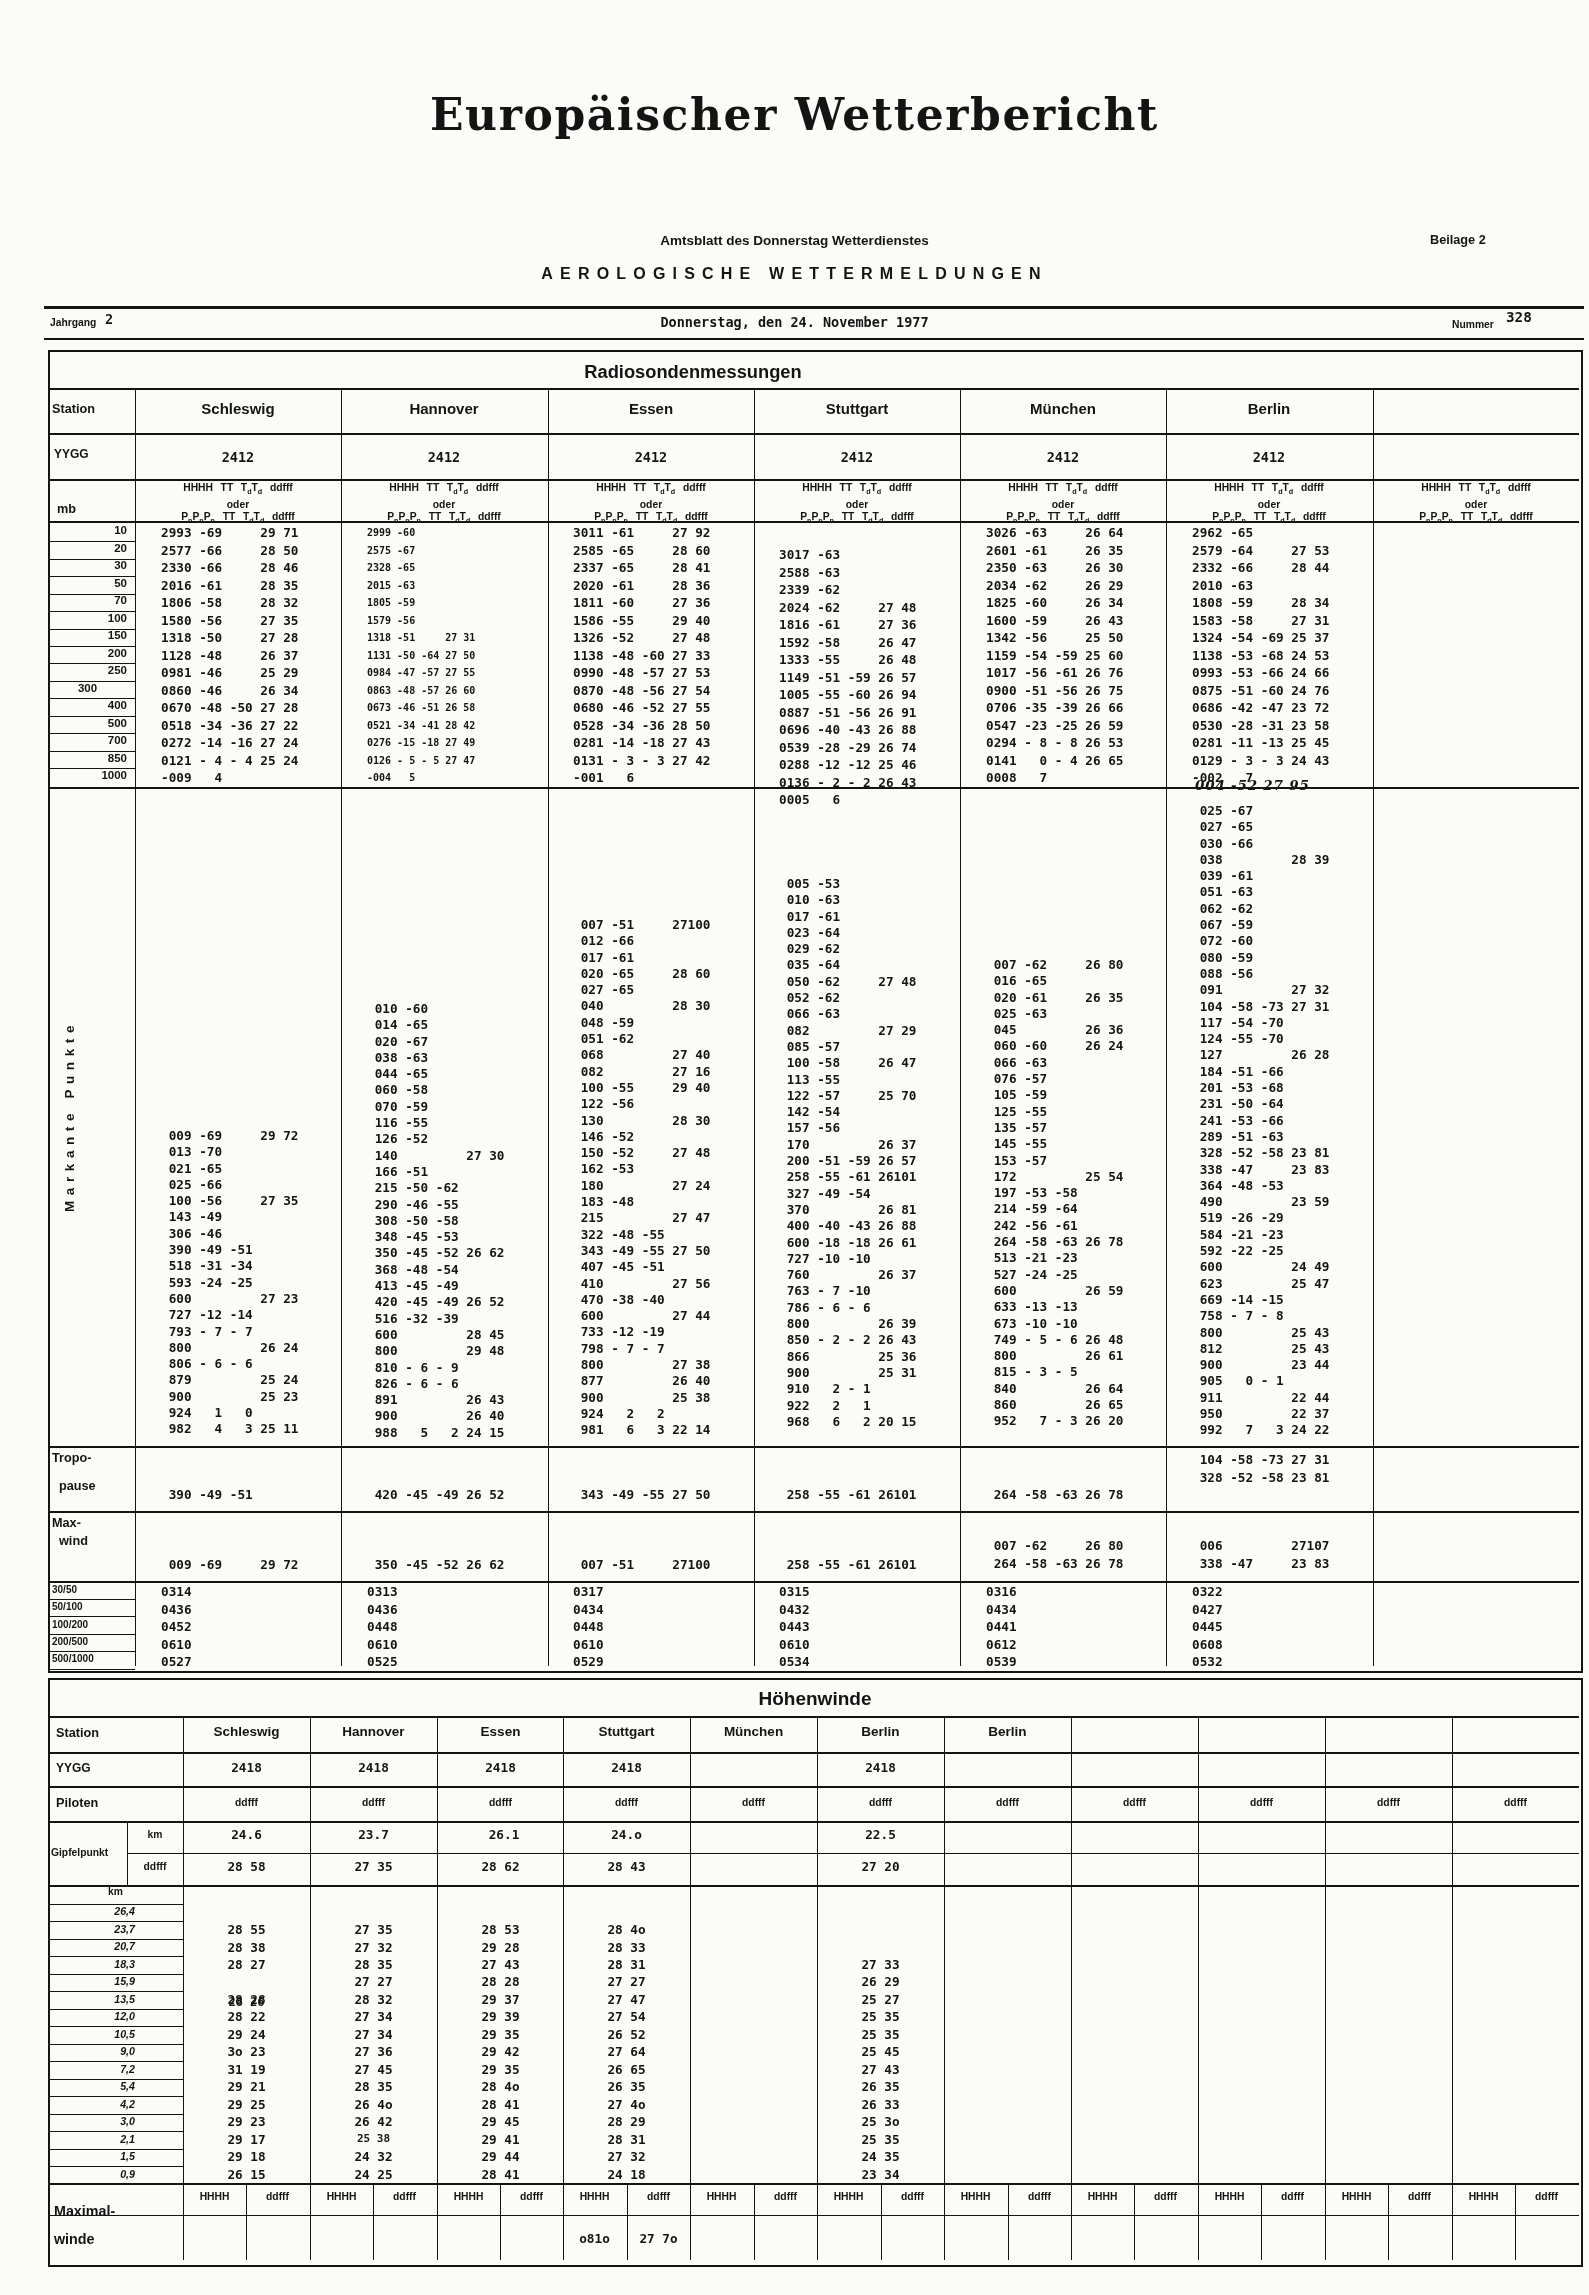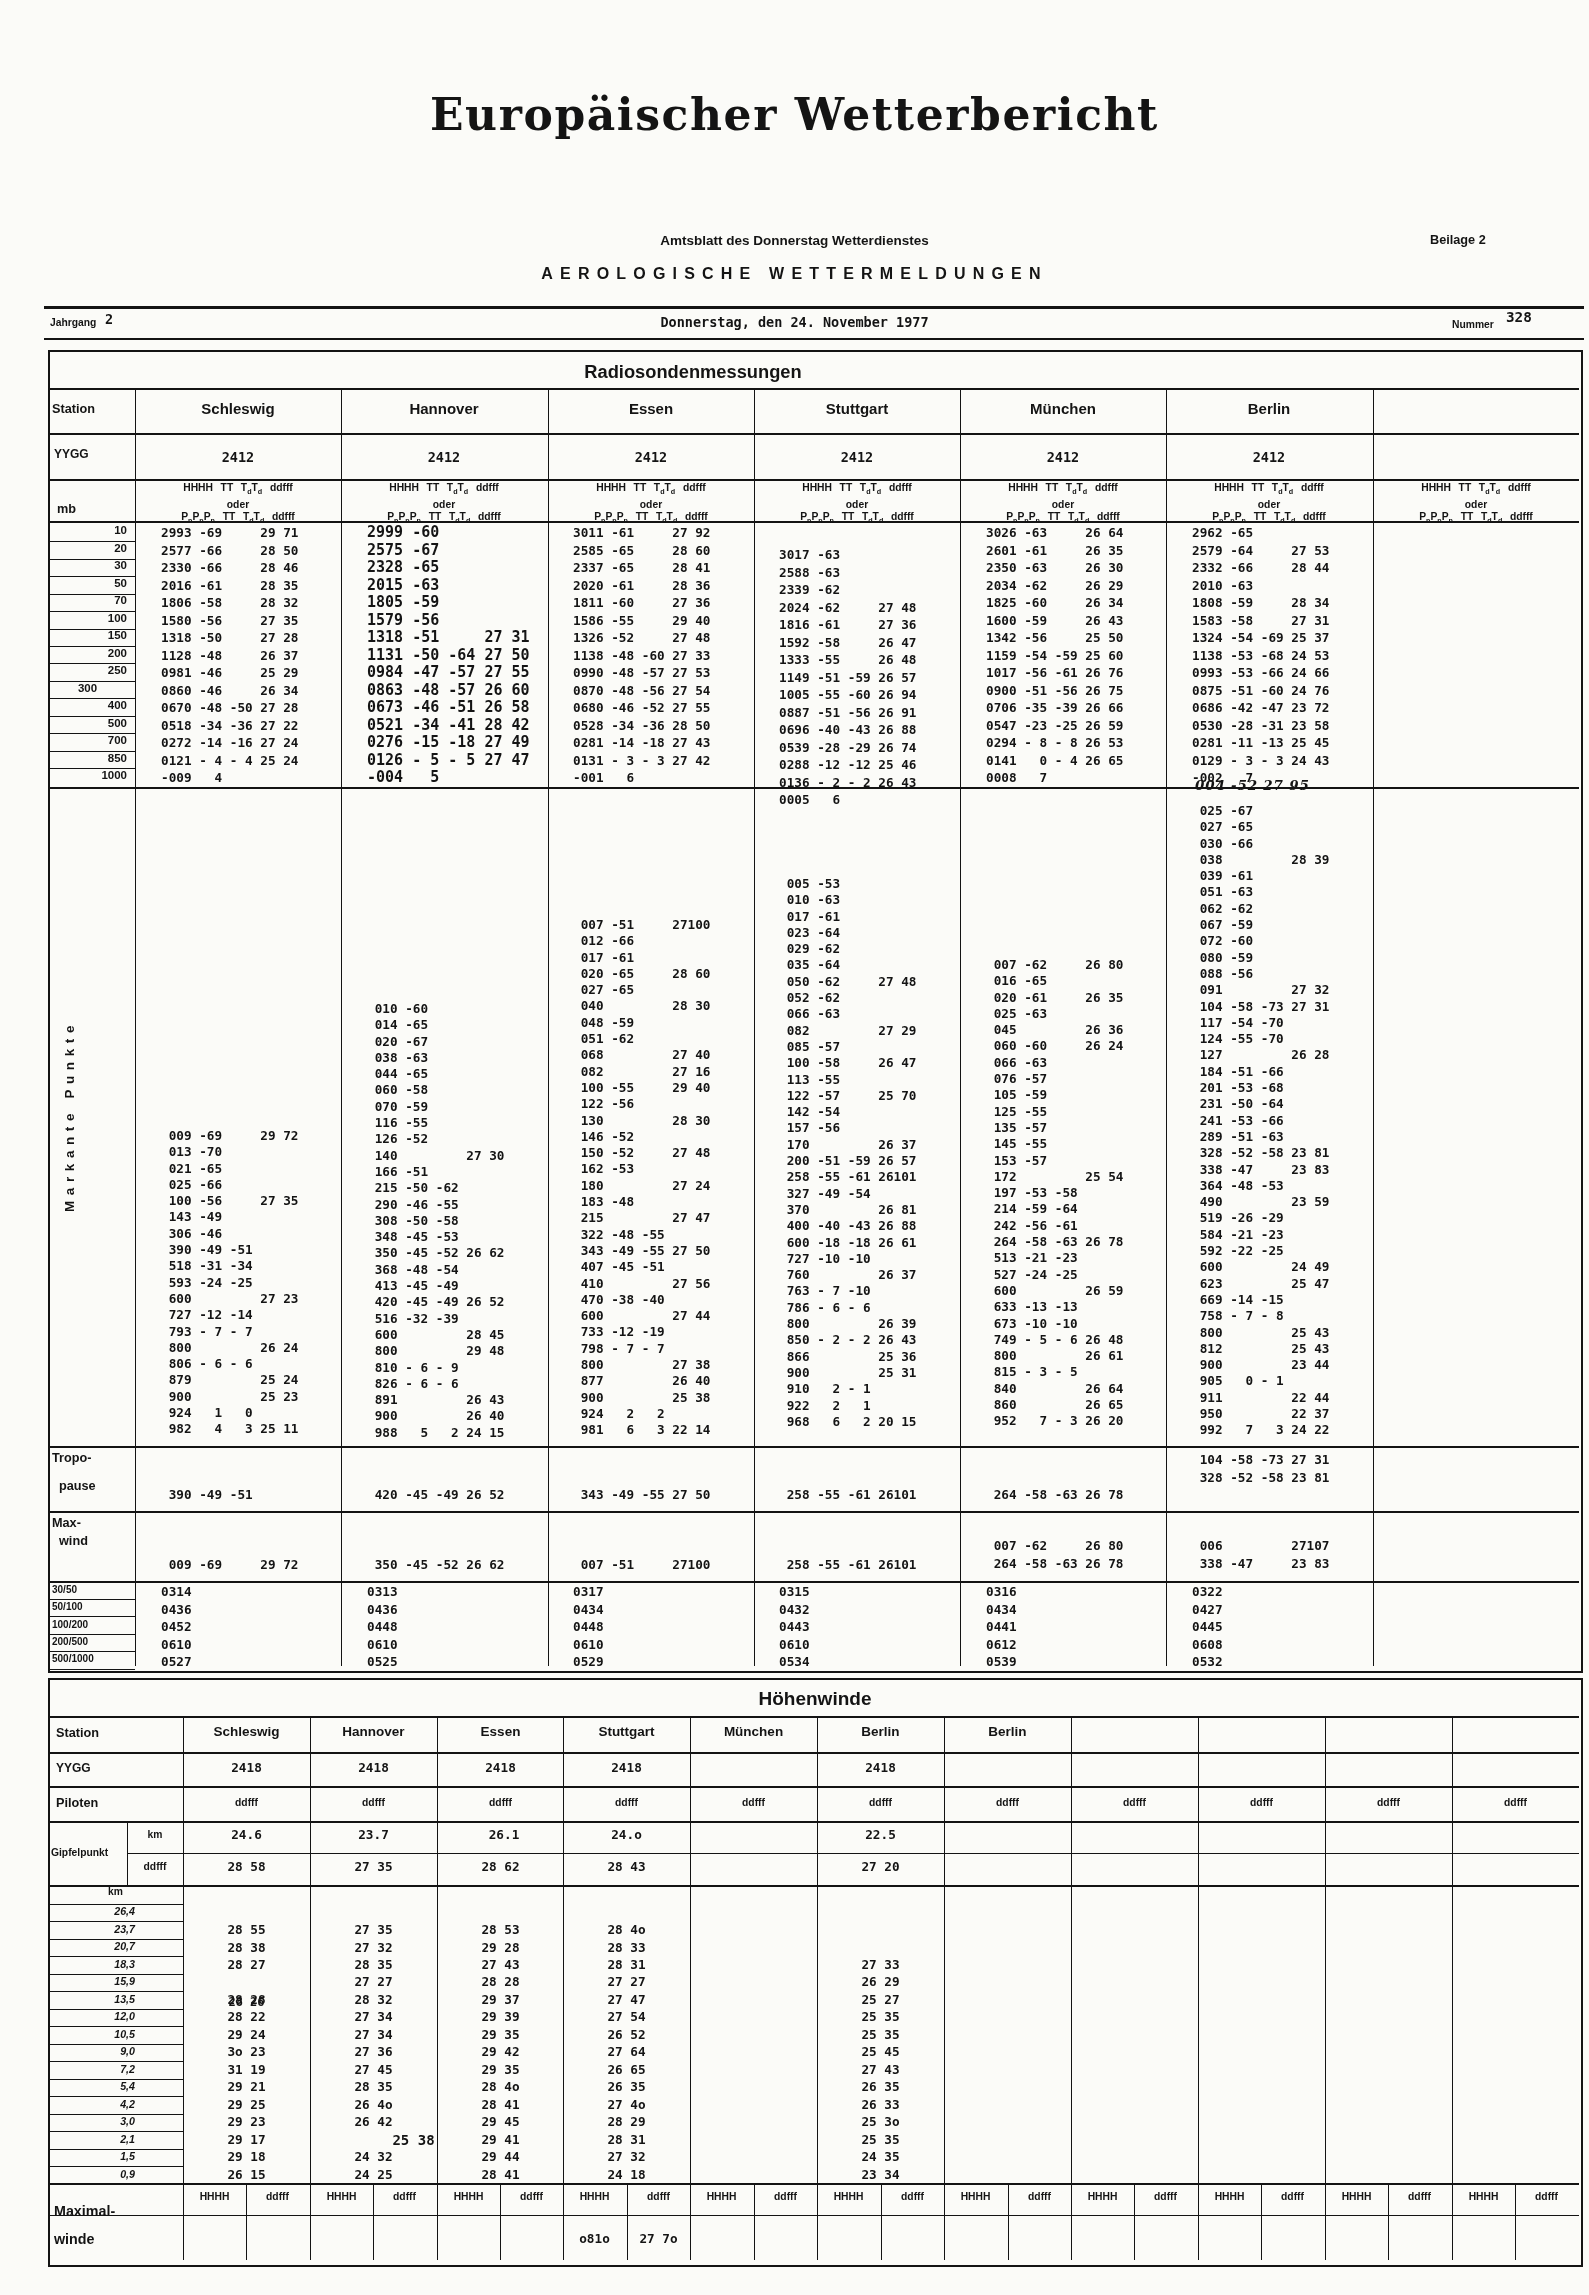--- a/index.html
+++ b/index.html
@@ -147,21 +147,21 @@
 <div class="abs mono" style="left: 161px; top: 1486px; font-size: 12.7px; line-height: 17.5px;"> 390 -49 -51</div>
 <div class="abs mono" style="left: 161px; top: 1556px; font-size: 12.7px; line-height: 17.5px;"> 009 -69     29 72</div>
 <div class="abs mono" style="left: 161px; top: 1583px; font-size: 12.7px; line-height: 17.5px;">0314
 0436
 0452
 0610
 0527</div>
 <div class="abs sans" style="left: 341px; top: 482px; width: 206px; text-align: center; font-size: 10.3px; line-height: 12.7px; word-spacing: 4.8px;">HHHH TT T<sub>d</sub>T<sub>d</sub> ddfff<br>oder<br>P<sub>n</sub>P<sub>n</sub>P<sub>n</sub> TT T<sub>d</sub>T<sub>d</sub> ddfff</div>
 <div class="abs sans" style="left: 341px; top: 400px; width: 206px; text-align: center; font-size: 15px;">Hannover</div>
 <div class="abs mono" style="left: 341px; top: 449px; width: 206px; text-align: center; font-size: 13.5px;">2412</div>
-<div class="abs mono" style="left: 367px; top: 524px; font-size: 15px; line-height: 17.5px;">2999 -60
+<div class="abs mono" style="left: 367px; top: 524px; font-size: 10px; line-height: 17.5px;">2999 -60
 2575 -67
 2328 -65
 2015 -63
 1805 -59
 1579 -56
 1318 -51     27 31
 1131 -50 -64 27 50
 0984 -47 -57 27 55
 0863 -48 -57 26 60
 0673 -46 -51 26 58
@@ -527,21 +527,21 @@
 <div class="abs mono" style="left: 310px; top: 1957px; width: 127px; text-align: center; font-size: 12.7px;">28 35</div>
 <div class="abs mono" style="left: 310px; top: 1974px; width: 127px; text-align: center; font-size: 12.7px;">27 27</div>
 <div class="abs mono" style="left: 310px; top: 1992px; width: 127px; text-align: center; font-size: 12.7px;">28 32</div>
 <div class="abs mono" style="left: 310px; top: 2009px; width: 127px; text-align: center; font-size: 12.7px;">27 34</div>
 <div class="abs mono" style="left: 310px; top: 2027px; width: 127px; text-align: center; font-size: 12.7px;">27 34</div>
 <div class="abs mono" style="left: 310px; top: 2044px; width: 127px; text-align: center; font-size: 12.7px;">27 36</div>
 <div class="abs mono" style="left: 310px; top: 2062px; width: 127px; text-align: center; font-size: 12.7px;">27 45</div>
 <div class="abs mono" style="left: 310px; top: 2079px; width: 127px; text-align: center; font-size: 12.7px;">28 35</div>
 <div class="abs mono" style="left: 310px; top: 2097px; width: 127px; text-align: center; font-size: 12.7px;">26 4o</div>
 <div class="abs mono" style="left: 310px; top: 2114px; width: 127px; text-align: center; font-size: 12.7px;">26 42</div>
-<div class="abs mono" style="left: 310px; top: 2132px; width: 127px; text-align: center; font-size: 14px; padding-left: 40px;">25 38</div>
+<div class="abs mono" style="left: 310px; top: 2132px; width: 127px; text-align: center; font-size: 11px;">25 38</div>
 <div class="abs mono" style="left: 310px; top: 2149px; width: 127px; text-align: center; font-size: 12.7px;">24 32</div>
 <div class="abs mono" style="left: 310px; top: 2167px; width: 127px; text-align: center; font-size: 12.7px;">24 25</div>
 <div class="abs " style="left: 373px; top: 2183px; width: 0px; height: 77px; border-left: 1.2px solid rgb(20, 20, 20);"></div>
 <div class="abs sans" style="left: 310px; top: 2191px; width: 63px; text-align: center; font-size: 10.3px;">HHHH</div>
 <div class="abs sans" style="left: 373px; top: 2191px; width: 63px; text-align: center; font-size: 10.3px;">ddfff</div>
 <div class="abs sans" style="left: 437px; top: 1724px; width: 127px; text-align: center; font-size: 13.5px;">Essen</div>
 <div class="abs mono" style="left: 437px; top: 1760px; width: 127px; text-align: center; font-size: 12.7px;">2418</div>
 <div class="abs sans" style="left: 437px; top: 1797px; width: 127px; text-align: center; font-size: 10.3px;">ddfff</div>
 <div class="abs mono" style="left: 437px; top: 1827px; width: 134px; text-align: center; font-size: 12.7px;">26.1</div>
 <div class="abs mono" style="left: 437px; top: 1859px; width: 127px; text-align: center; font-size: 12.7px;">28 62</div>

